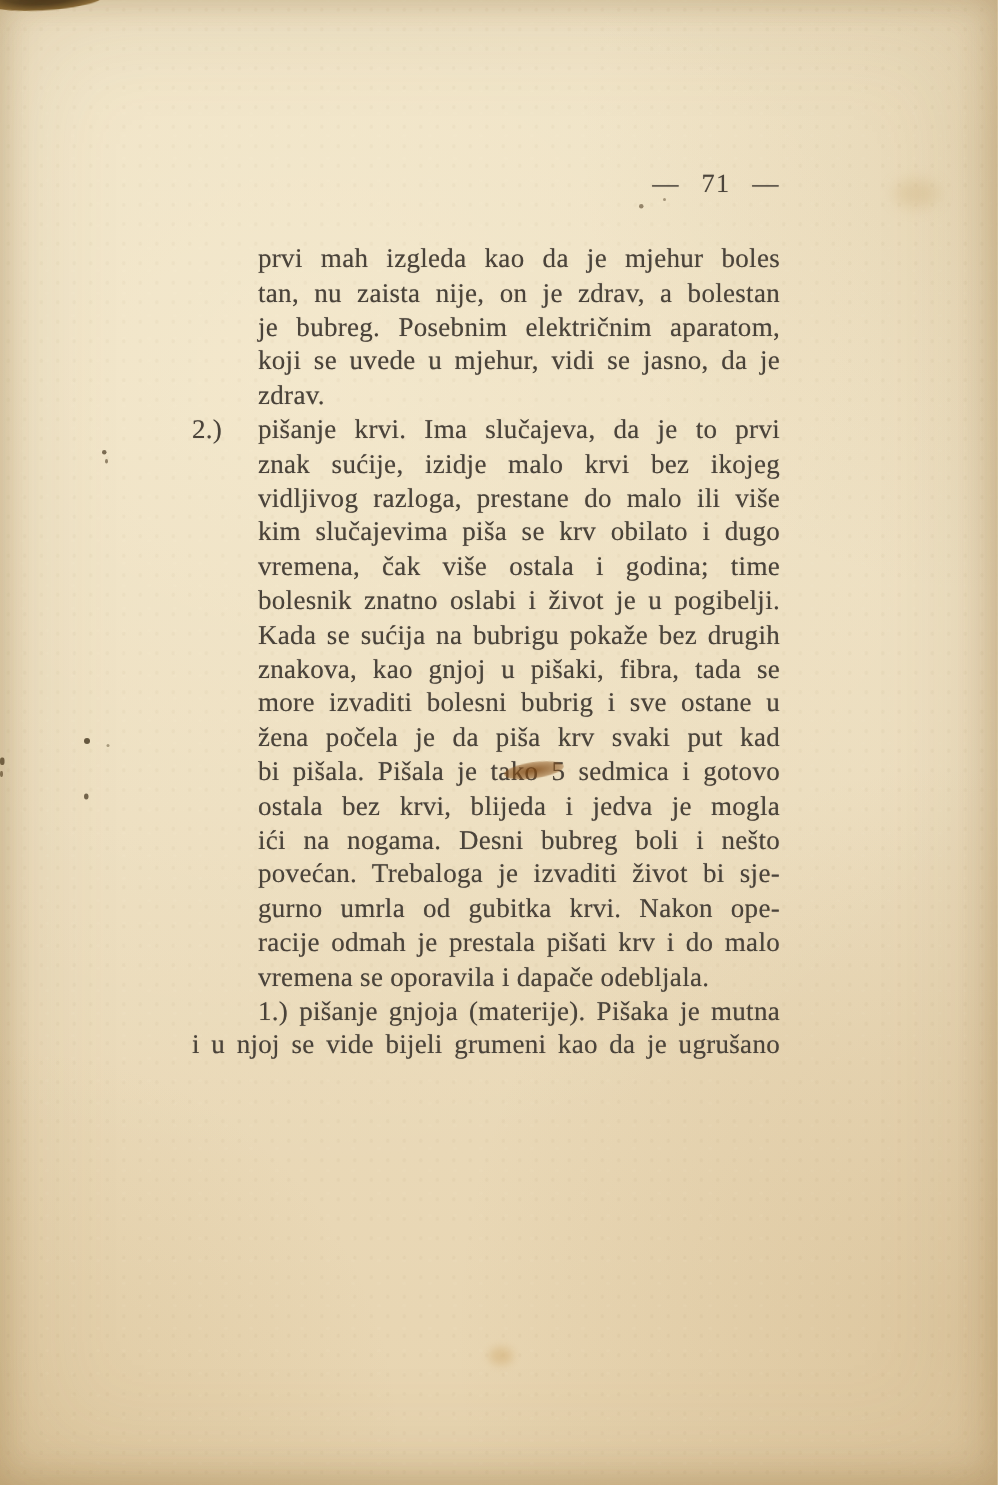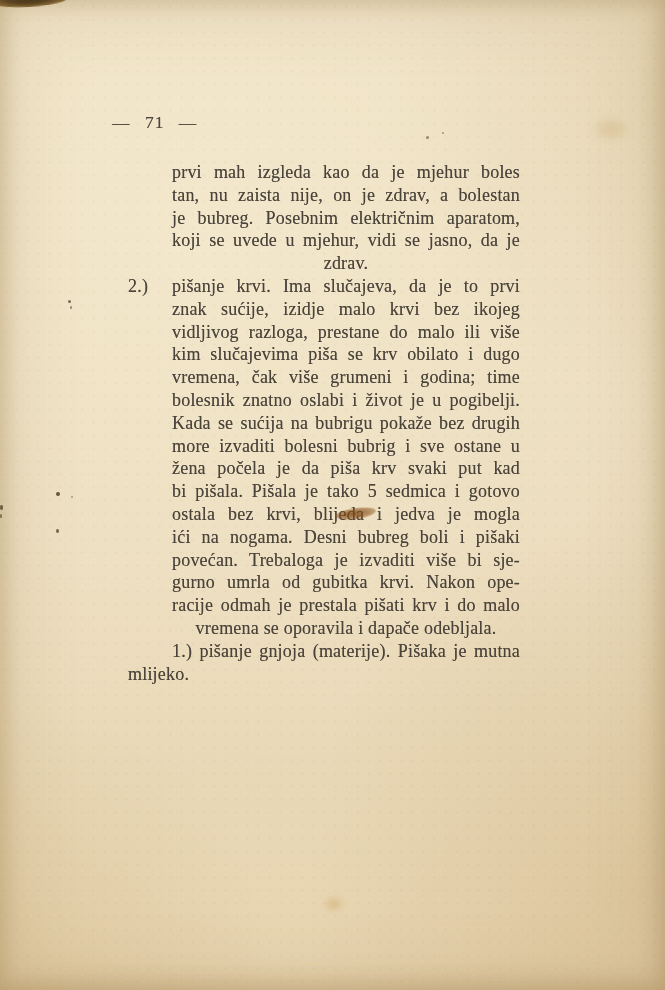--- a/index.html
+++ b/index.html
@@ -28,36 +28,36 @@
       radial-gradient(rgba(255,250,230,.07) 1px, transparent 1.4px);
     background-size: 11px 13px, 17px 15px;
     background-position: 0 0, 6px 8px;
   }
   .corner-blob {
     position:absolute; left:-14px; top:-10px; width:84px; height:17px;
     border-radius:50%; transform:rotate(-3deg); filter:blur(.4px);
     background: radial-gradient(ellipse at 50% 35%, #2a1f10 0%, #46351b 45%, #8a6c38 72%, rgba(170,140,80,0) 100%);
   }
   .pageno {
-    position:absolute; left:112px; top:112px; width:392px; text-align:left;
+    position:absolute; left:128px; top:112px; width:392px; text-align:right;
     font-size:17.5px; color:#4c453c; letter-spacing:1px; word-spacing:9px;
     text-shadow:0 0 .5px rgba(76,69,60,.5);
   }
   .block {
     position:absolute; left:128px; top:161px; width:392px;
     font-size:18px; color:#4a433a; letter-spacing:.2px;
   }
   .ln {
     position:relative; height:22.8px; line-height:22.8px; white-space:nowrap;
     text-shadow:0 0 .5px rgba(72,65,58,.55);
     font-family:Liberation Serif, serif;
   }
   .j    { text-align:justify; text-align-last:justify; }
   .last { text-align:left; }
-  .indent { padding-left:44px;text-align:center; }
+  .indent { padding-left:44px; }
   .flush  { padding-left:0; }
   .marker { position:absolute; left:0; top:0; }
   .blot {
     position:absolute; left:336px; top:508px; width:40px; height:11px;
     border-radius:50%; transform:rotate(-8deg); filter:blur(.4px); opacity:.88;
     background: radial-gradient(ellipse at 45% 50%, rgba(122,68,16,.95), rgba(140,85,30,.6) 60%, rgba(150,95,40,0) 100%);
   }
   .speck { position:absolute; border-radius:50%; }
 </style>
 </head>
@@ -75,34 +75,35 @@
   <div class="block">
     <div class="ln indent j">prvi mah izgleda kao da je mjehur boles</div>
     <div class="ln indent j">tan, nu zaista nije, on je zdrav, a bolestan</div>
     <div class="ln indent j">je bubreg. Posebnim električnim aparatom,</div>
     <div class="ln indent j">koji se uvede u mjehur, vidi se jasno, da je</div>
     <div class="ln indent last">zdrav.</div>
     <div class="ln indent j"><span class="marker">2.)</span><span>pišanje krvi. Ima slučajeva, da je to prvi</span></div>
     <div class="ln indent j">znak sućije, izidje malo krvi bez ikojeg</div>
     <div class="ln indent j">vidljivog razloga, prestane do malo ili više</div>
     <div class="ln indent j">kim slučajevima piša se krv obilato i dugo</div>
-    <div class="ln indent j">vremena, čak više grumeni i godina; time</div>
+    <div class="ln indent j">vremena, čak više ostala i godina; time</div>
     <div class="ln indent j">bolesnik znatno oslabi i život je u pogibelji.</div>
     <div class="ln indent j">Kada se sućija na bubrigu pokaže bez drugih</div>
+    <div class="ln indent j">znakova, kao gnjoj u pišaki, fibra, tada se</div>
     <div class="ln indent j">more izvaditi bolesni bubrig i sve ostane u</div>
     <div class="ln indent j">žena počela je da piša krv svaki put kad</div>
     <div class="ln indent j">bi pišala. Pišala je tako 5 sedmica i gotovo</div>
     <div class="ln indent j">ostala bez krvi, blijeda i jedva je mogla</div>
-    <div class="ln indent j">ići na nogama. Desni bubreg boli i pišaki</div>
-    <div class="ln indent j">povećan. Trebaloga je izvaditi više bi sje-</div>
+    <div class="ln indent j">ići na nogama. Desni bubreg boli i nešto</div>
+    <div class="ln indent j">povećan. Trebaloga je izvaditi život bi sje-</div>
     <div class="ln indent j">gurno umrla od gubitka krvi. Nakon ope-</div>
     <div class="ln indent j">racije odmah je prestala pišati krv i do malo</div>
     <div class="ln indent last">vremena se oporavila i dapače odebljala.</div>
     <div class="ln indent j">1.) pišanje gnjoja (materije). Pišaka je mutna</div>
-    <div class="ln flush last">mlijeko.</div>
+    <div class="ln flush j">i u njoj se vide bijeli grumeni kao da je ugrušano</div>
   </div>
 
   <div class="blot"></div>
 
   <div class="speck" style="left:68px;top:300px;width:3px;height:3px;background:#5e4e36;opacity:.8;"></div>
   <div class="speck" style="left:70px;top:306px;width:2px;height:3px;background:#6b5a40;opacity:.7;"></div>
   <div class="speck" style="left:56px;top:492px;width:4px;height:4px;background:#4e4029;opacity:.85;"></div>
   <div class="speck" style="left:71px;top:496px;width:2px;height:2px;background:#7a6a4e;opacity:.6;"></div>
   <div class="speck" style="left:0px;top:505px;width:3px;height:5px;background:#4a3c28;opacity:.8;border-radius:40%;"></div>
   <div class="speck" style="left:0px;top:514px;width:2px;height:4px;background:#55462e;opacity:.7;border-radius:40%;"></div>

